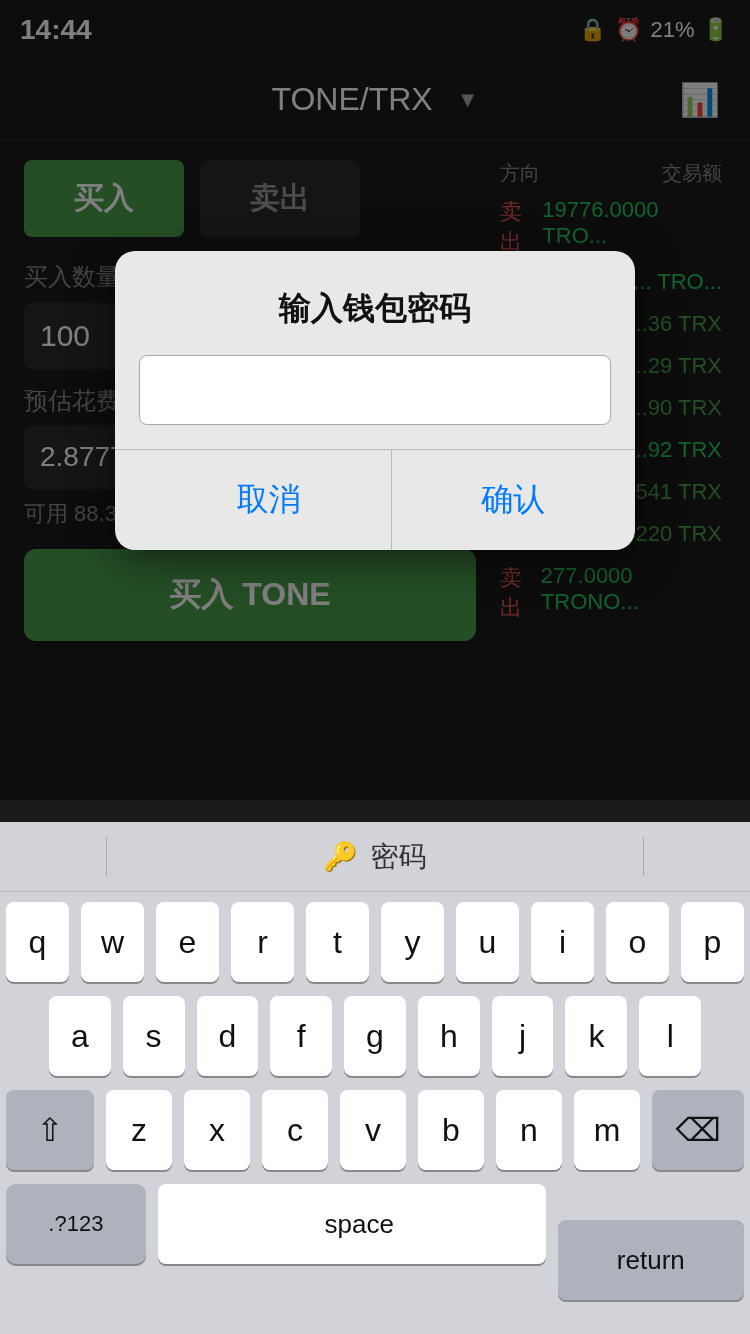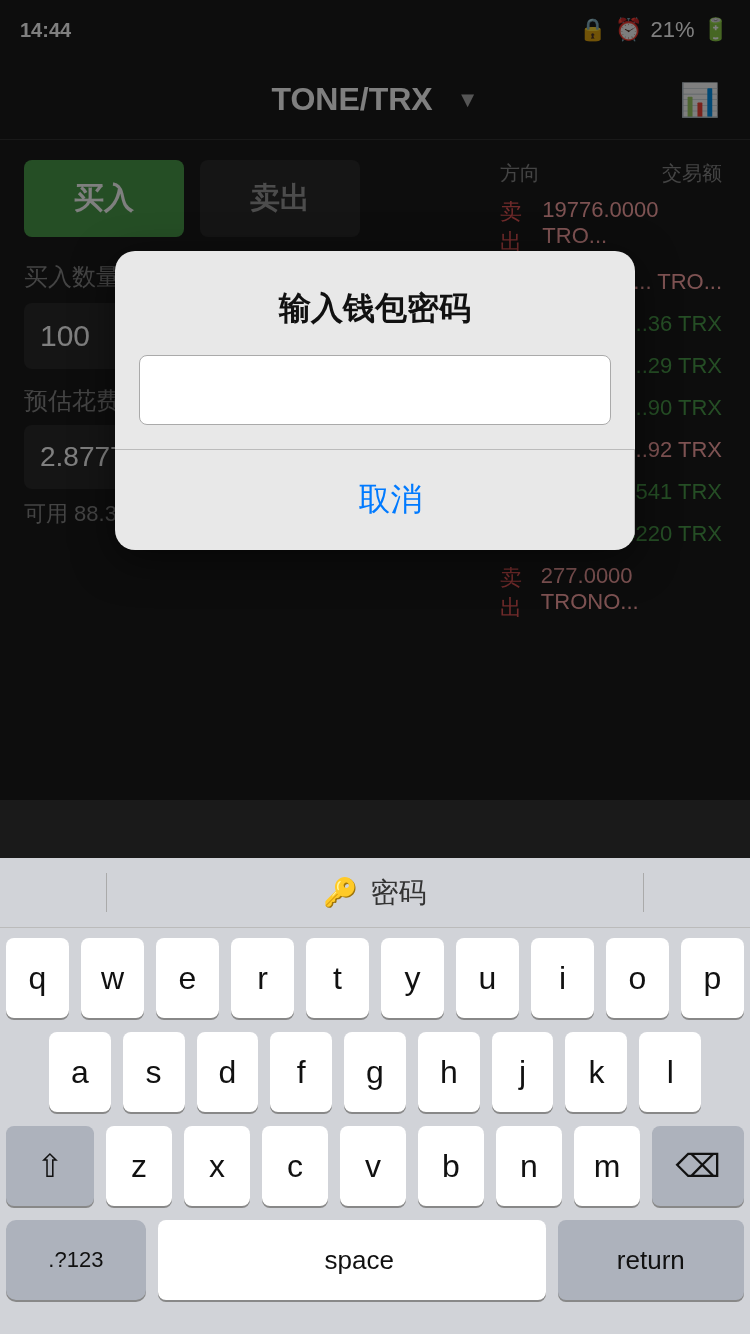--- a/index.html
+++ b/index.html
@@ -20,21 +20,21 @@
       background: #1a1a1a;
       display: flex;
       align-items: center;
       justify-content: space-between;
       padding: 0 20px;
       color: white;
       font-size: 24px;
       font-weight: 500;
     }
     .status-left { display: flex; align-items: center; gap: 6px; }
-    .status-center { font-size: 20px; font-weight: 600; }
+    .status-center { font-size: 28px; font-weight: 600; }
     .status-right { display: flex; align-items: center; gap: 8px; font-size: 22px; }
 
     
     .signal-bars { display: flex; align-items: flex-end; gap: 3px; }
     .signal-bars span {
       background: white;
       width: 5px;
       border-radius: 1px;
     }
 
@@ -45,21 +45,21 @@
       background: #1a1a1a;
       display: flex;
       align-items: center;
       justify-content: center;
       position: relative;
       border-bottom: 1px solid #333;
     }
     .header-title {
       color: white;
       font-size: 32px;
-      font-weight: 700;
+      font-weight: 400;
       display: flex;
       align-items: center;
       gap: 24px;
     }
     .header-title .arrow { font-size: 22px; color: #aaa; }
     .chart-icon {
       position: absolute;
       right: 30px;
       color: white;
       font-size: 32px;
@@ -168,21 +168,21 @@
     }
     .order-row {
       display: flex;
       justify-content: space-between;
       margin-bottom: 12px;
       font-size: 22px;
       padding: 0 4px;
     }
     .order-direction-sell { color: #e05555; }
     .order-direction-buy { color: #4a9c4a; }
-    .order-amount { color: #fca5a5; }
+    .order-amount { color: #22c55e; }
     .order-amount-buy { color: #4a9c4a; }
 
     
     .modal-overlay {
       position: absolute;
       top: 0; left: 0;
       width: 750px;
       height: 800px;
       background: rgba(0,0,0,0.5);
       display: flex;
@@ -356,20 +356,21 @@
     <div class="estimated-label">预估花费</div>
     <div class="estimated-value">
       <span>2.877793</span>
       <span class="form-input-unit">TRX</span>
     </div>
 
     
     <div class="available-balance">可用 88.330359 TRX</div>
 
     
+    <button class="buy-button">买入 TONE</button>
   </div>
 
   <div class="right-panel">
     <div class="order-header">
       <span>方向</span>
       <span>交易额</span>
     </div>
 
     <div id="order-rows">
         <div class="order-row">
@@ -413,20 +414,21 @@
 </div>
 
 <div class="modal-overlay">
   <div class="modal">
     <div class="modal-title">输入钱包密码</div>
     <div class="modal-input-wrapper">
       <input class="modal-input" type="password" style="">
     </div>
     <div class="modal-buttons">
       <button class="modal-btn-cancel">取消</button>
+      <button class="modal-btn-confirm">确认</button>
     </div>
   </div>
 </div>
 
 <div class="keyboard-area">
 
   <div class="keyboard-suggestion-bar">
     <div class="keyboard-suggestion-divider-left"></div>
     <div class="keyboard-suggestion-text">
       <span>🔑</span>
@@ -471,16 +473,16 @@
       <div class="key">v</div>
       <div class="key">b</div>
       <div class="key">n</div>
       <div class="key">m</div>
       <div class="key key-dark key-delete">⌫</div>
     </div>
 
     <div class="key-row">
       <div class="key key-dark key-wide" style="font-size:22px;border-radius:10px;">.?123</div>
       <div class="key key-space">space</div>
-      <div class="key key-dark key-return" style="font-size:26px;">return</div>
+      <div class="key key-dark key-return" style="font-size:26px;margin-top:36px;">return</div>
     </div>
   </div>
 </div>
 
 </body></html>

